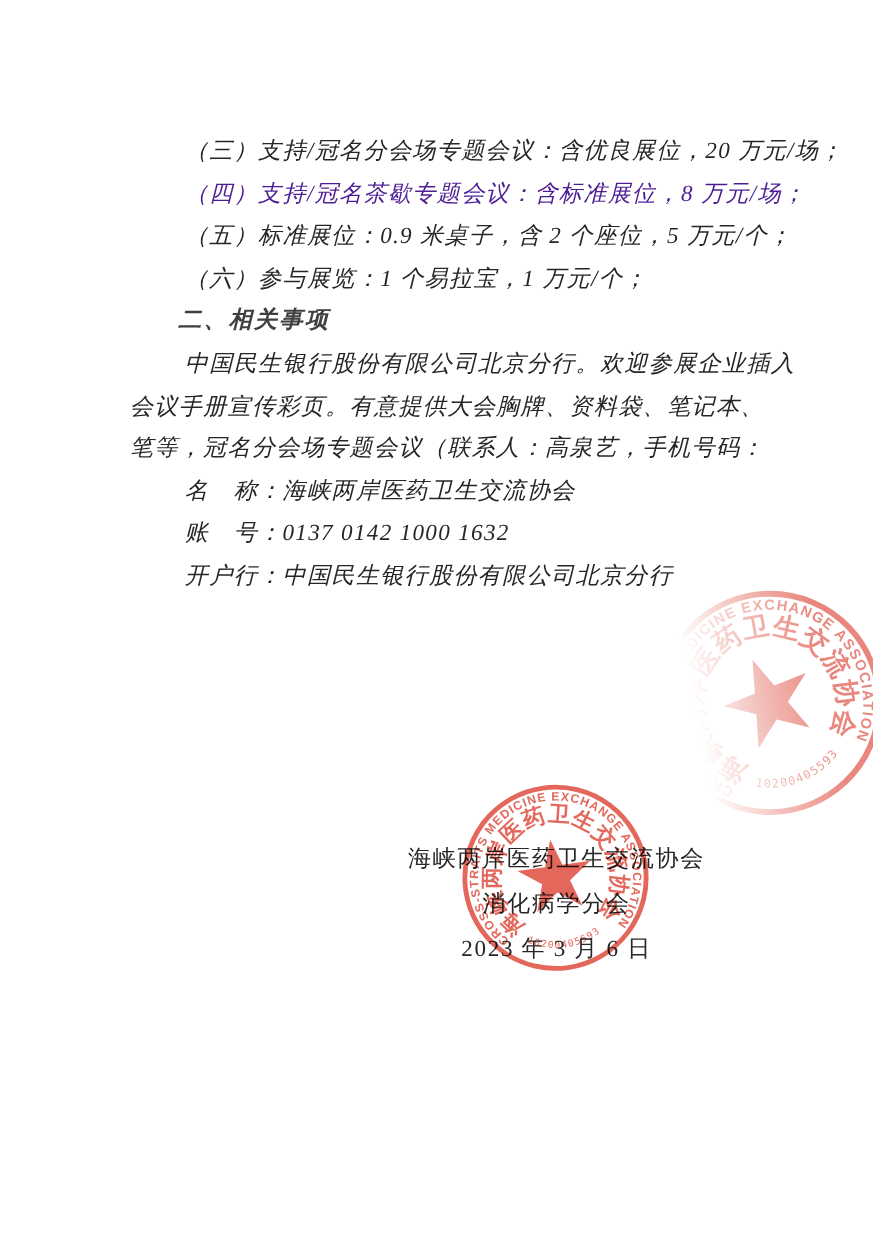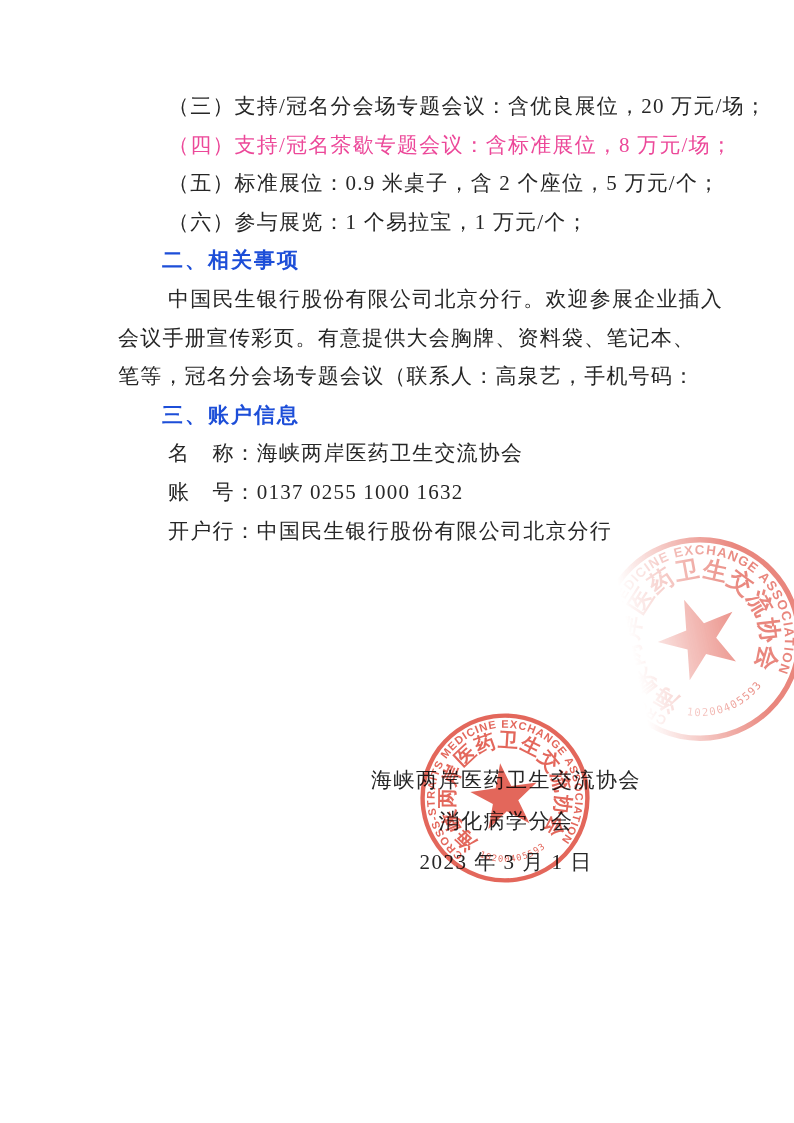--- a/index.html
+++ b/index.html
@@ -11,38 +11,39 @@
     font-family:"Liberation Serif","DejaVu Serif",serif;
   }
   .page{
     position:absolute;inset:0;
     width:794px;height:1123px;
     background:#ffffff;
     overflow:hidden;
   }
   .content{
     position:absolute;
-    left:118px;top:87px;
+    left:118px;top:118px;
     width:562px;
     color:#262626;
+    font-style:italic;
   }
   .line{
     font-size:21px;
     line-height:38.6px;
     height:38.6px;
     letter-spacing:1.2px;
     white-space:nowrap;
     color:#262626;
   }
   .indent{padding-left:50px;}
-  .red{color:#ec4899;}
+  .red{color:#4c1d95;}
   .heading{
     font-family:"Liberation Sans","DejaVu Sans",sans-serif;
     font-weight:bold;
-    color:#1d4ed8;
+    color:#404040;
     padding-left:44px;
     letter-spacing:2px;
   }
   .signature{
     position:absolute;
     left:330px;top:760px;
     width:352px;
     text-align:center;
     color:#262626;
   }
@@ -107,30 +108,29 @@
     <div class="line indent">（三）支持/冠名分会场专题会议：含优良展位，20 万元/场；</div>
     <div class="line indent red">（四）支持/冠名茶歇专题会议：含标准展位，8 万元/场；</div>
     <div class="line indent">（五）标准展位：0.9 米桌子，含 2 个座位，5 万元/个；</div>
     <div class="line indent">（六）参与展览：1 个易拉宝，1 万元/个；</div>
 
     <div class="line heading">二、相关事项</div>
     <div class="line indent">中国民生银行股份有限公司北京分行。欢迎参展企业插入</div>
     <div class="line">会议手册宣传彩页。有意提供大会胸牌、资料袋、笔记本、</div>
     <div class="line">笔等，冠名分会场专题会议（联系人：高泉艺，手机号码：</div>
 
-    <div class="line heading">三、账户信息</div>
     <div class="line indent">名　称：海峡两岸医药卫生交流协会</div>
-    <div class="line indent">账　号：0137 0255 1000 1632</div>
+    <div class="line indent">账　号：0137 0142 1000 1632</div>
     <div class="line indent">开户行：中国民生银行股份有限公司北京分行</div>
   </div>
 
   <div class="signature">
     <div class="sig-line">海峡两岸医药卫生交流协会</div>
     <div class="sig-line">消化病学分会</div>
-    <div class="sig-line">2023 年 3 月 1 日</div>
+    <div class="sig-line">2023 年 3 月 6 日</div>
   </div>
 
   <div class="stamp stamp-main">
     <svg viewBox="-110 -110 220 220" width="176" height="176">
       <use href="#seal-sym"></use>
     </svg>
   </div>
 
   <div class="stamp stamp-edge">
     <svg viewBox="-110 -110 220 220" width="212" height="212">

